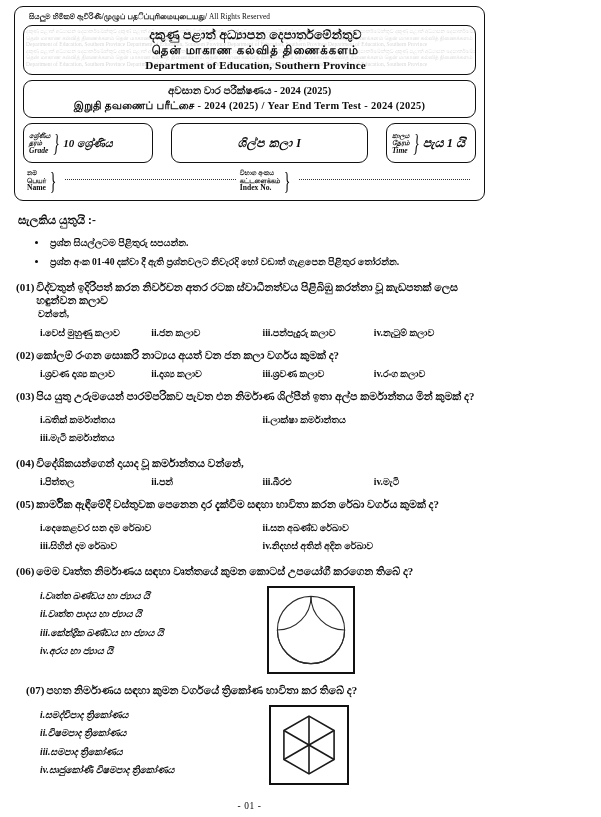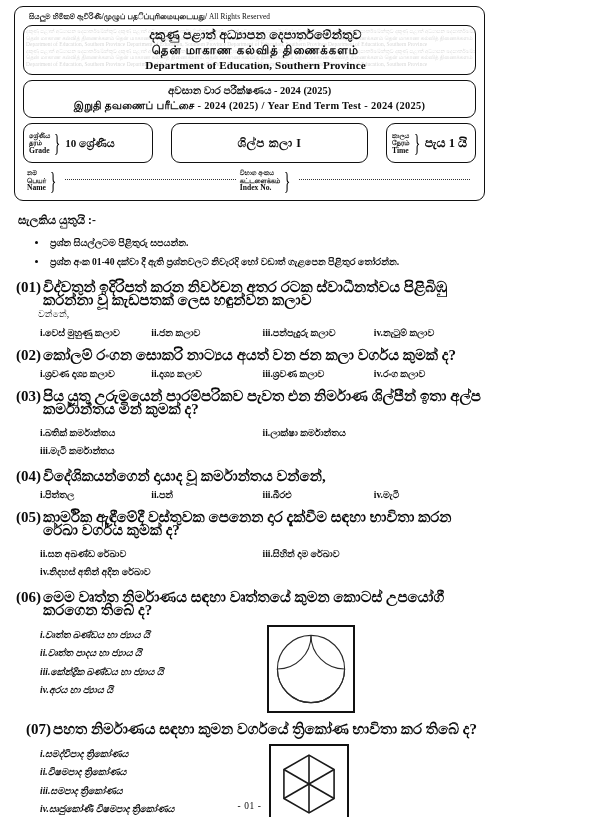--- a/index.html
+++ b/index.html
@@ -96,20 +96,21 @@
   .exam-l1 { font-size: 10.4px; line-height: 14px; font-weight: 600; }
   .exam-l2 { font-size: 10.4px; line-height: 15px; font-weight: 700; letter-spacing: 0.3px; }
   .exam-l2 .en { font-family: "Liberation Serif", serif; }
 
   
   .meta-row {
     display: flex;
     align-items: stretch;
     gap: 18px;
     margin-top: 5px;
+    font-style: italic;
   }
   .pill {
     border: 1.2px solid #111;
     border-radius: 9px;
     display: flex;
     align-items: center;
     padding: 2px 5px;
     height: 40px;
   }
   .trilabel {
@@ -172,36 +173,36 @@
     font-size: 9.6px;
     line-height: 19px;
     font-weight: 600;
     padding-left: 2px;
   }
 
   
   .q { margin-top: 10px; position: relative; }
   .q-stem {
     display: flex;
-    font-size: 15px;
+    font-size: 11px;
     line-height: 13px;
     font-weight: 600;
     padding-left: 2px;
   }
   .q-num {
     font-family: "Liberation Serif", serif;
     font-weight: 600;
     white-space: nowrap;
     margin-right: 2px;
   }
   .q-stem-text { font-weight: 600; }
   .q-cont {
     font-size: 9.5px;
     line-height: 14px;
-    font-weight: 400;
+    font-weight: 700;
     padding-left: 24px;
   }
 
   
   .opts-4col {
     display: flex;
     margin-top: 7px;
     padding-left: 26px;
     font-size: 9.5px;
     font-weight: 600;
@@ -385,20 +386,21 @@
       <div class="opt"><span class="rn">iv.</span><span>මැටි</span></div>
     </div>
   </div>
 
   <div class="q">
     <div class="q-stem">
       <span class="q-num">(05)</span>
       <span class="q-stem-text">කාර්මික ඇඳීමේදී වස්තුවක පෙනෙන දාර දැක්වීම සඳහා භාවිතා කරන රේඛා වර්ගය කුමක් ද?</span>
     </div>
     <div class="opts-2col">
+      <div class="opt"><span class="rn">i.</span><span>දෙකෙළවර සන දාම රේඛාව</span></div>
       <div class="opt"><span class="rn">ii.</span><span>සන අඛණ්ඩ රේඛාව</span></div>
       <div class="opt"><span class="rn">iii.</span><span>සිහින් දාම රේඛාව</span></div>
       <div class="opt"><span class="rn">iv.</span><span>නිදහස් අතින් අදින රේඛාව</span></div>
     </div>
   </div>
 
   <div class="q">
     <div class="q-stem">
       <span class="q-num">(06)</span>
       <span class="q-stem-text">මෙම වෘත්ත නිර්මාණය සඳහා වෘත්තයේ කුමන කොටස් උපයෝගී කරගෙන තිබේ ද?</span>

